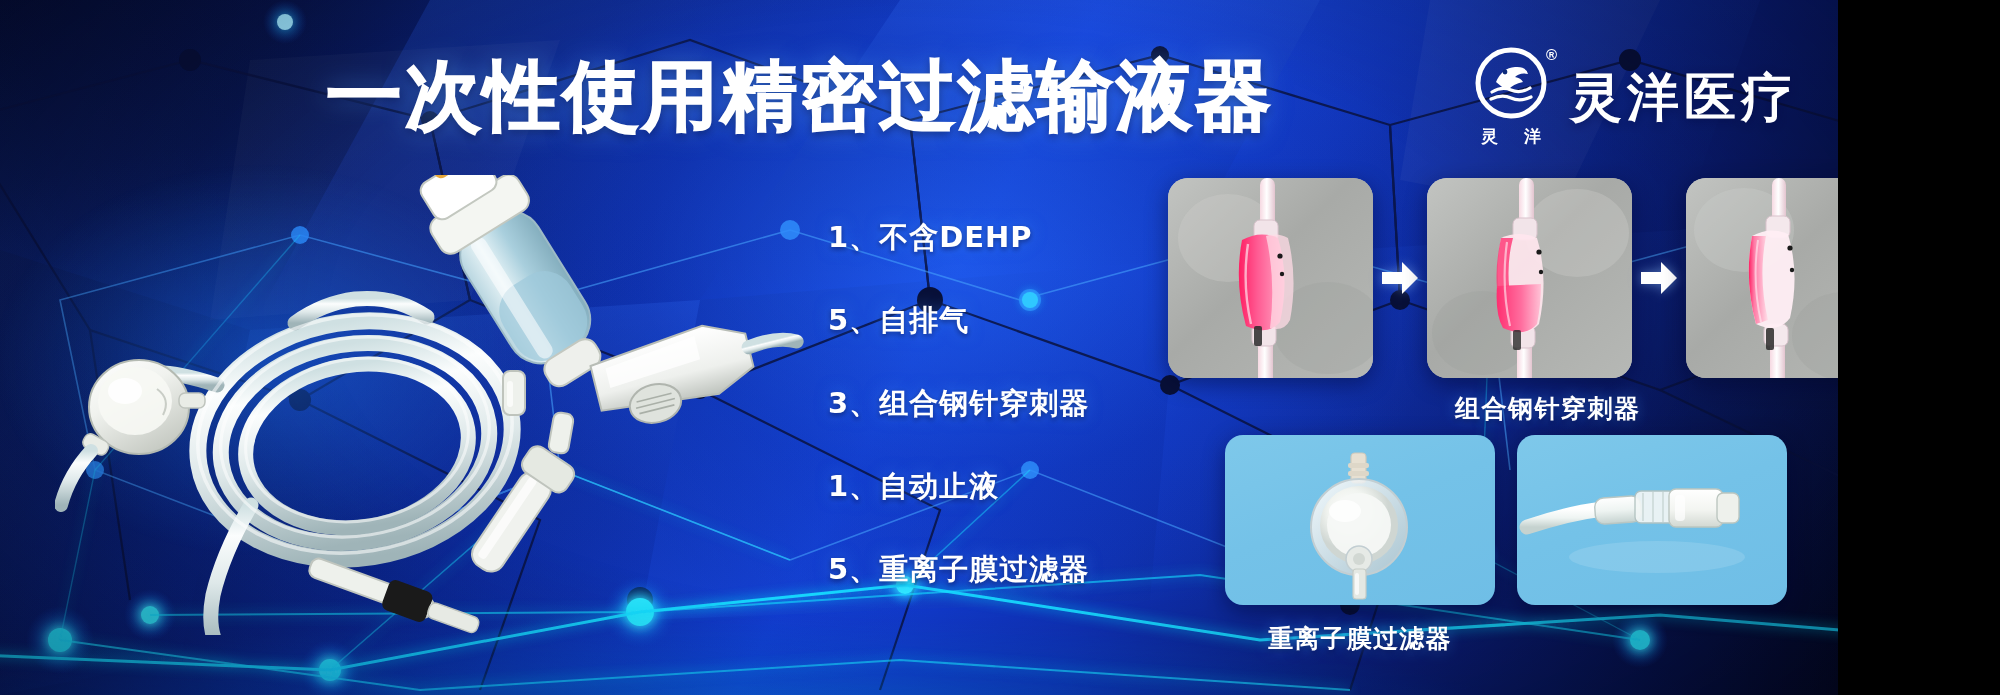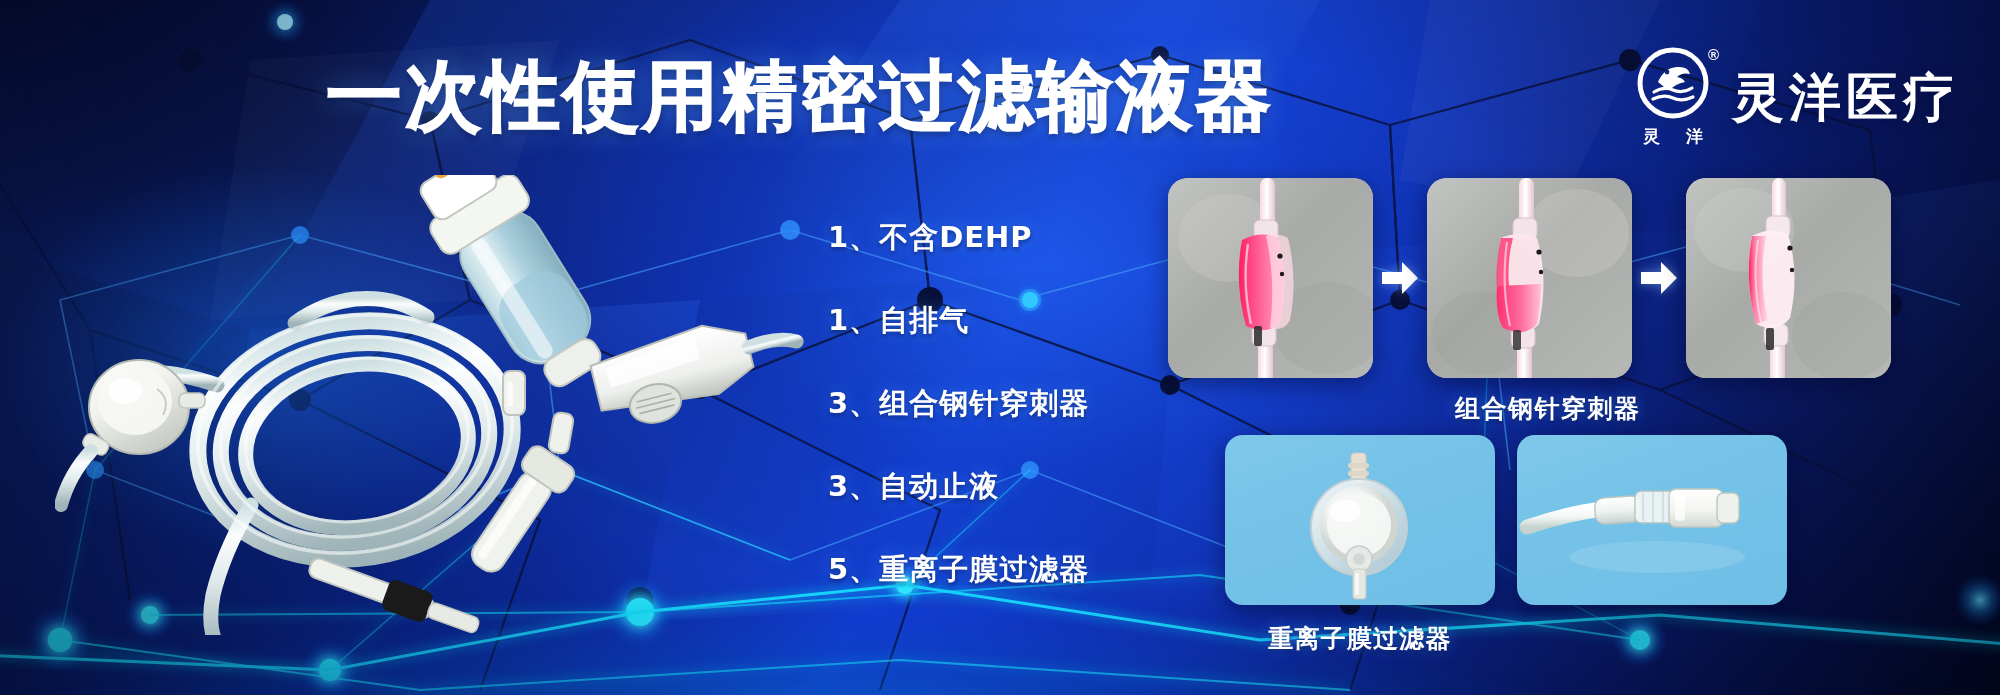--- a/index.html
+++ b/index.html
@@ -1,21 +1,21 @@
 <!DOCTYPE html>
 <html><head>
 <meta charset="utf-8">
 <style>
   * { margin:0; padding:0; box-sizing:border-box; }
   html,body { background:#000; }
   body { font-family:"Liberation Sans","DejaVu Sans",sans-serif; }
 
   .banner{
     position:relative;
-    width:2000px; height:695px;
+    width:1838px; height:695px;
     overflow:hidden;
     background:
       radial-gradient(ellipse 700px 480px at 52% 38%, rgba(40,110,255,.55) 0%, rgba(20,70,220,.22) 45%, rgba(0,0,0,0) 72%),
       radial-gradient(ellipse 900px 520px at 18% 72%, rgba(10,40,150,.45) 0%, rgba(0,0,0,0) 70%),
       linear-gradient(118deg, #050a2a 0%, #081449 13%, #0d2ba0 34%, #1340d8 50%, #0f31b4 64%, #0a1d76 80%, #061041 93%, #04081f 100%);
   }
 
   
   .bg-layer{ position:absolute; inset:0; pointer-events:none; }
 
@@ -558,19 +558,19 @@
       </svg>
     </div>
   </div>
 
   <div class="bottom-caps">
     <div class="bottom-cap">重离子膜过滤器</div>
   </div>
 
   <div class="features">
     <div class="feature-item">1、不含DEHP</div>
-    <div class="feature-item">1、自排气</div>
+    <div class="feature-item">5、自排气</div>
     <div class="feature-item">3、组合钢针穿刺器</div>
-    <div class="feature-item">3、自动止液</div>
+    <div class="feature-item">1、自动止液</div>
     <div class="feature-item">5、重离子膜过滤器</div>
   </div>
 
 </div>
 
 </body></html>

